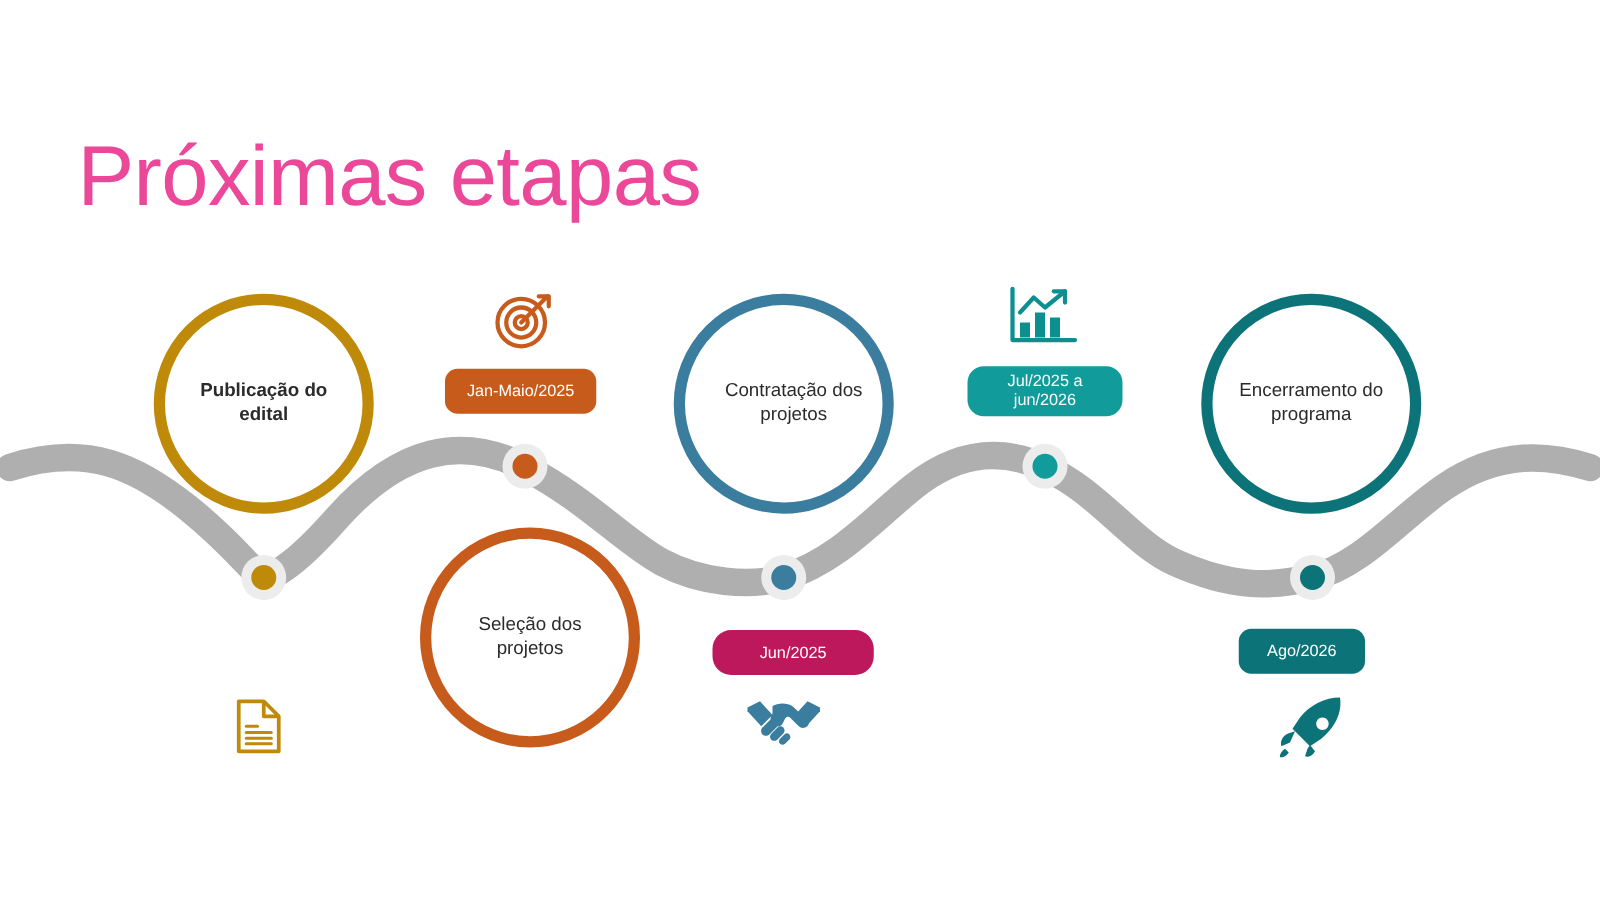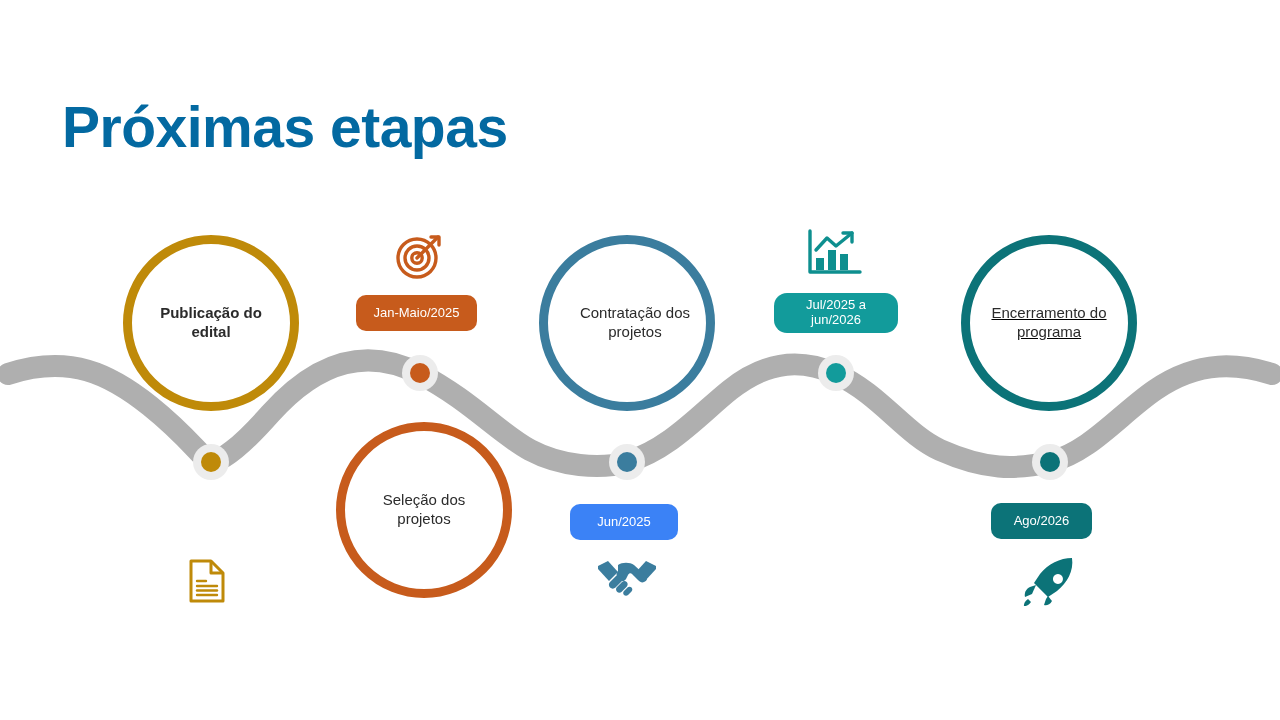--- a/index.html
+++ b/index.html
@@ -19,23 +19,23 @@
     position: absolute;
     left: 0; top: 0;
     width: 1280px;
     height: 720px;
     background: #ffffff;
   }
   #page-title {
     position: absolute;
     left: 62px;
     top: 58px;
-    font-size: 57px;
-    font-weight: bold;
-    color: #0369a1;
+    font-size: 68px;
+    font-weight: normal;
+    color: #ec4899;
     letter-spacing: -0.5px;
     line-height: 1.1;
     white-space: nowrap;
   }
 
   
   #wave-svg {
     position: absolute;
     left: 0;
     top: 330px;
@@ -166,21 +166,21 @@
       <circle cx="25" cy="30" r="5.2"></circle>
     </g>
     <line x1="25" y1="30" x2="46" y2="9" stroke="#C75B1C" stroke-width="3.4" stroke-linecap="round"></line>
     <path d="M39 9 h8 v8" fill="none" stroke="#C75B1C" stroke-width="3.4" stroke-linecap="round" stroke-linejoin="round"></path>
   </svg>
 
   <div class="stage-circle" style="left:539px; top:235px; border-color:#3B7D9E;justify-content:flex-end;">
     <span class="stage-label">Contratação dos
 projetos</span>
   </div>
-  <div class="date-badge" style="left:570px; top:504px; width:108px; background:#3b82f6;">Jun/2025</div>
+  <div class="date-badge" style="left:570px; top:504px; width:129px; background:#be185d;border-radius:15px;">Jun/2025</div>
   <svg class="stage-icon" style="left:596px; top:556px;" width="62" height="40" viewBox="0 0 62 40">
     <g fill="#3B7D9E">
       <path d="M2 10 L12 5 L22 16 L13 25 L2 13 Z"></path>
       <path d="M60 10 L50 5 L40 16 L49 25 L60 13 Z"></path>
       <path d="M22 9 C26 6 34 6 38 9 L50 20 C52 22 51 25 48 26 C46 27 44 26 42 24 L36 18
                C35 17 33 17 32 19 L30 23 C29 25 26 26 24 24 L22 22 C20 20 20 17 22 15 Z"></path>
       <path d="M14 26 l6 -6 c1.5 -1.5 4 -1.5 5.5 0 c1.5 1.5 1.5 4 0 5.5 l-6 6 c-1.5 1.5 -4 1.5 -5.5 0 c-1.5 -1.5 -1.5 -4 0 -5.5 Z"></path>
       <path d="M21 31 l5 -5 c1.3 -1.3 3.4 -1.3 4.7 0 c1.3 1.3 1.3 3.4 0 4.7 l-5 5 c-1.3 1.3 -3.4 1.3 -4.7 0 c-1.3 -1.3 -1.3 -3.4 0 -4.7 Z"></path>
       <path d="M28 35 l3.5 -3.5 c1.1 -1.1 2.9 -1.1 4 0 c1.1 1.1 1.1 2.9 0 4 l-3.5 3.5 c-1.1 1.1 -2.9 1.1 -4 0 c-1.1 -1.1 -1.1 -2.9 0 -4 Z"></path>
     </g>
@@ -192,21 +192,21 @@
     <path d="M4 3 V44 H54" fill="none" stroke="#0E8F8F" stroke-width="3.4" stroke-linecap="round" stroke-linejoin="round"></path>
     <g fill="#0E8F8F">
       <rect x="10" y="30" width="8" height="12"></rect>
       <rect x="22" y="22" width="8" height="20"></rect>
       <rect x="34" y="26" width="8" height="16"></rect>
     </g>
     <path d="M10 22 L21 10 L30 18 L46 5" fill="none" stroke="#0E8F8F" stroke-width="3.4" stroke-linecap="round" stroke-linejoin="round"></path>
     <path d="M37 5 h9 v9" fill="none" stroke="#0E8F8F" stroke-width="3.4" stroke-linecap="round" stroke-linejoin="round"></path>
   </svg>
 
-  <div class="stage-circle" style="left:961px; top:235px; border-color:#0C7378;text-decoration:underline;">
+  <div class="stage-circle" style="left:961px; top:235px; border-color:#0C7378;">
     <span class="stage-label">Encerramento do
 programa</span>
   </div>
   <div class="date-badge" style="left:991px; top:503px; width:101px; background:#0C7378;">Ago/2026</div>
   <svg class="stage-icon" style="left:1022px; top:556px;" width="56" height="50" viewBox="0 0 56 50">
     <g fill="#0C7378">
       <path d="M50 2 C38 2 26 8 18 18 L12 27 L26 41 L35 35 C45 27 52 15 50 2 Z
                M36 18 a5 5 0 1 1 -0.1 0 Z" fill-rule="evenodd"></path>
       <path d="M14 29 L8 31 C4 33 2 37 3 41 L10 38 Z"></path>
       <path d="M24 43 L22 49 C24 50 28 49 30 45 L26 40 Z"></path>

